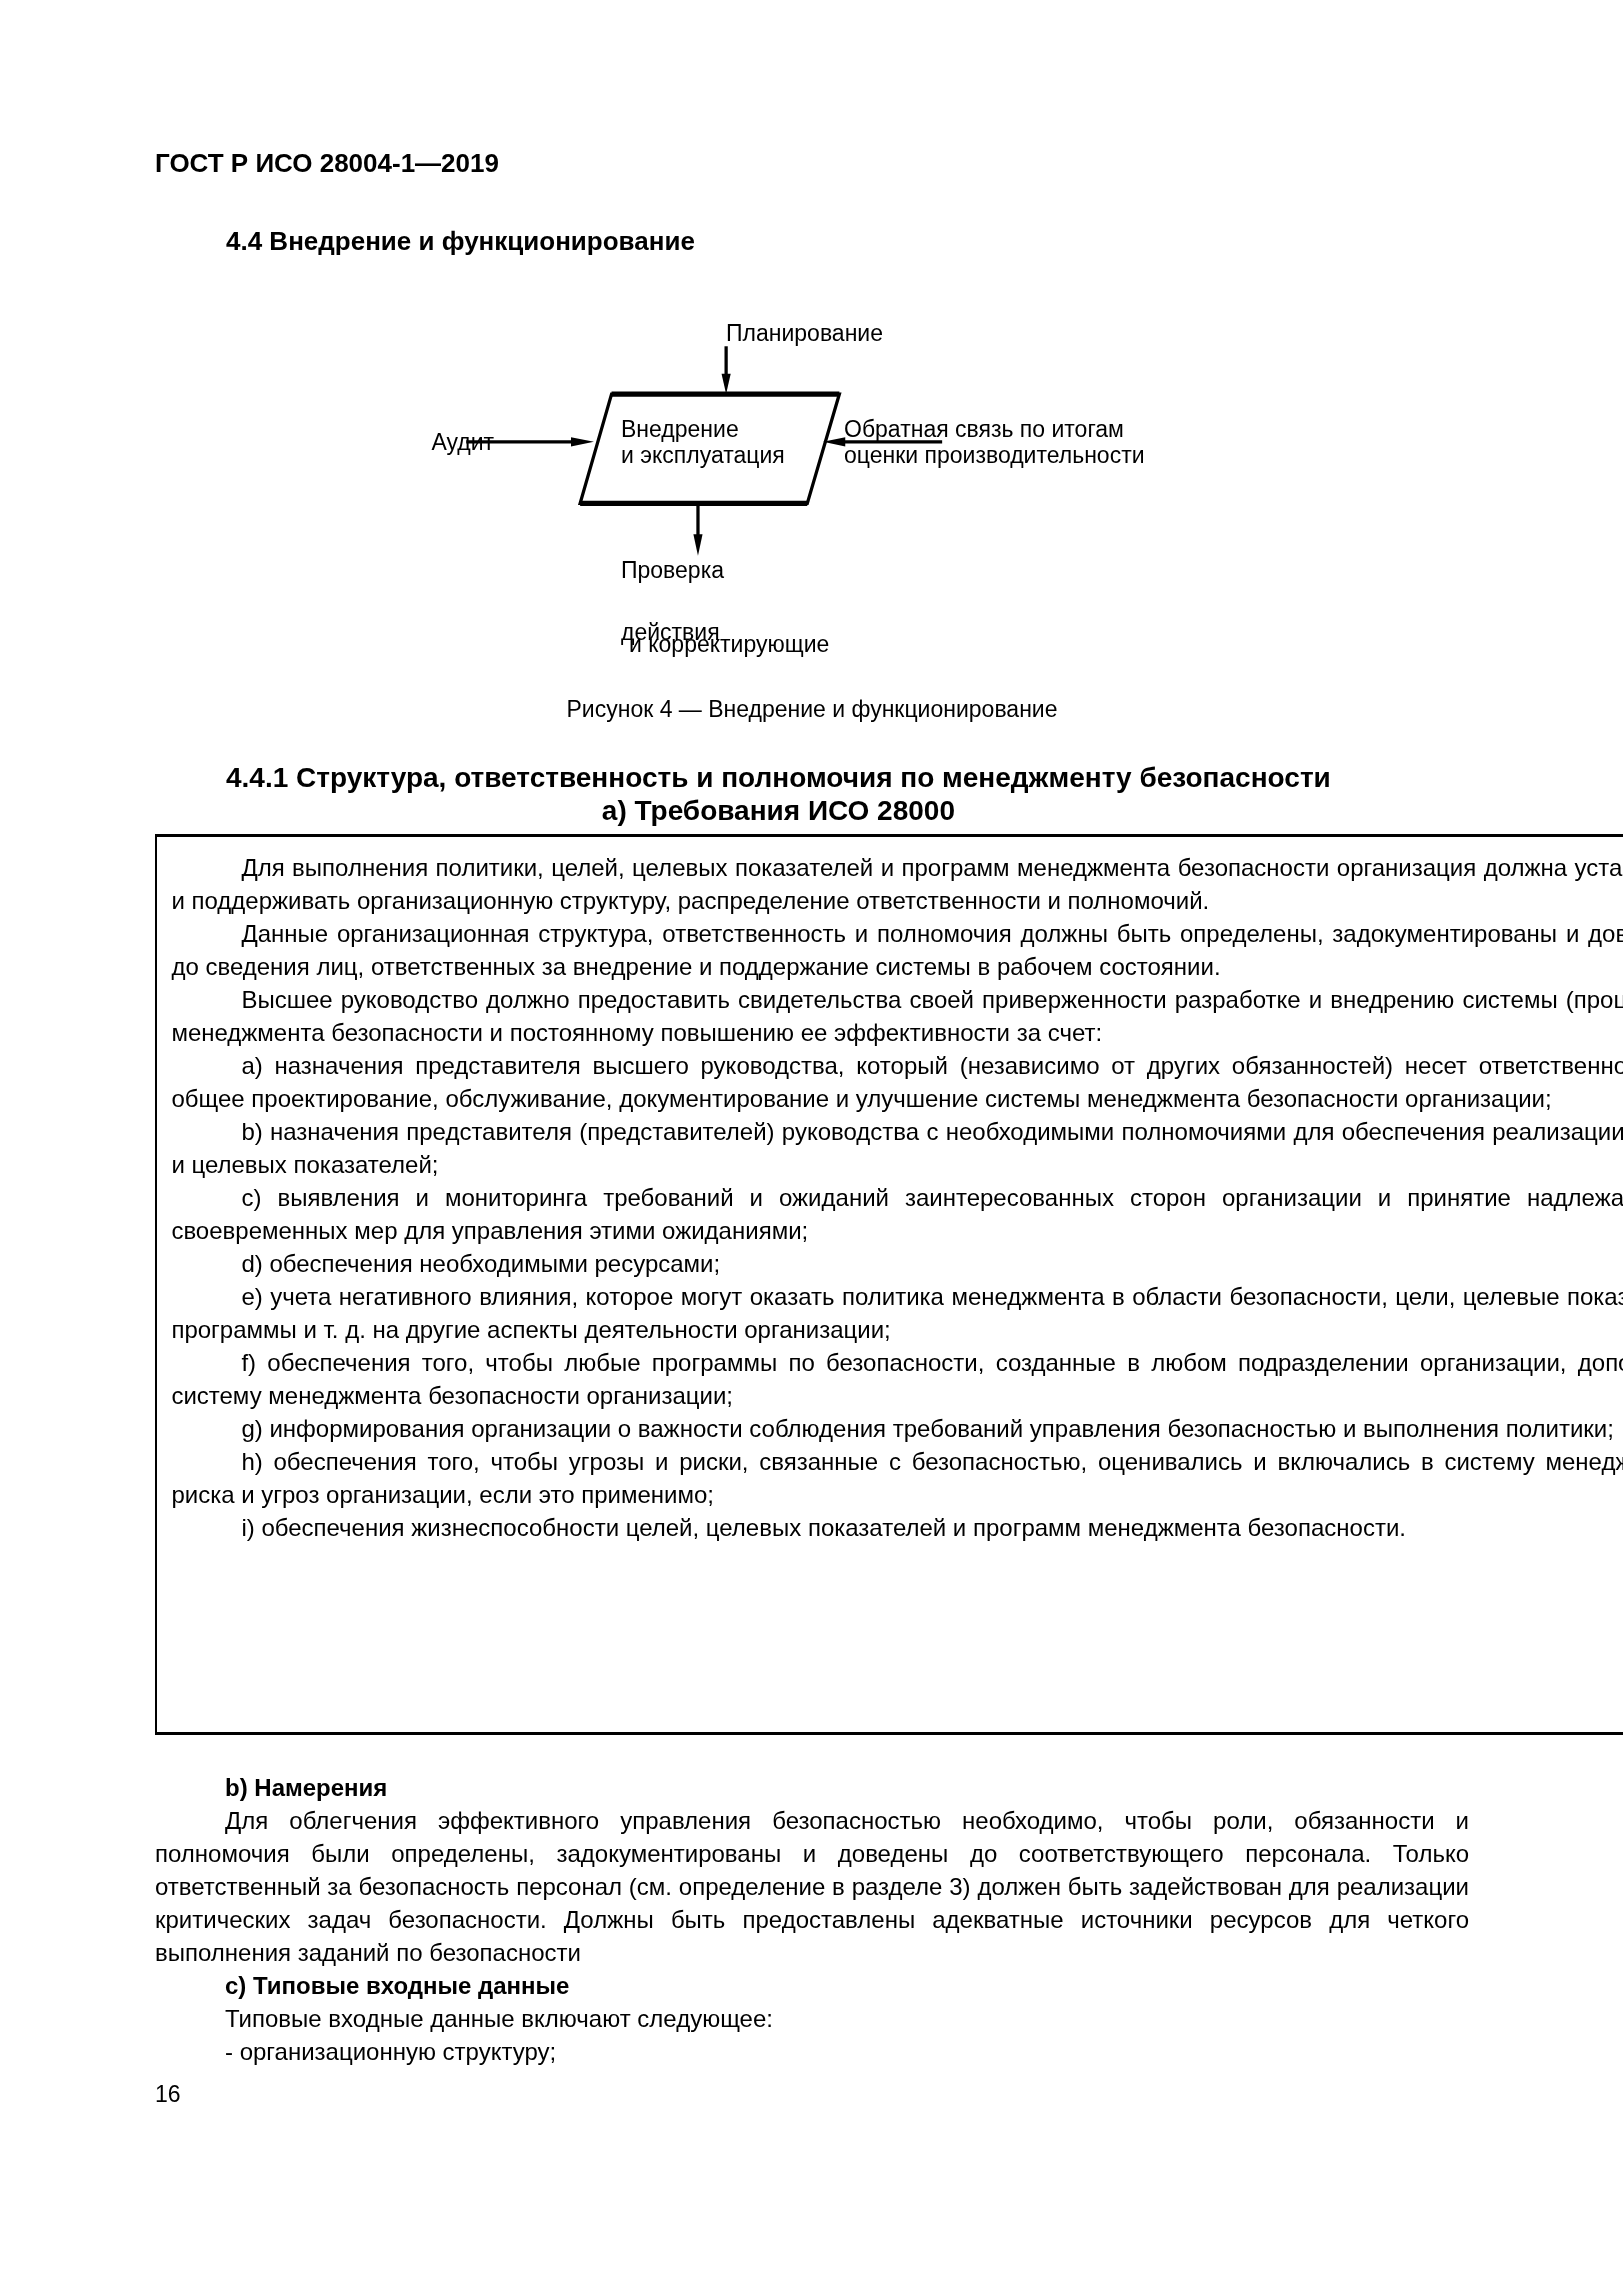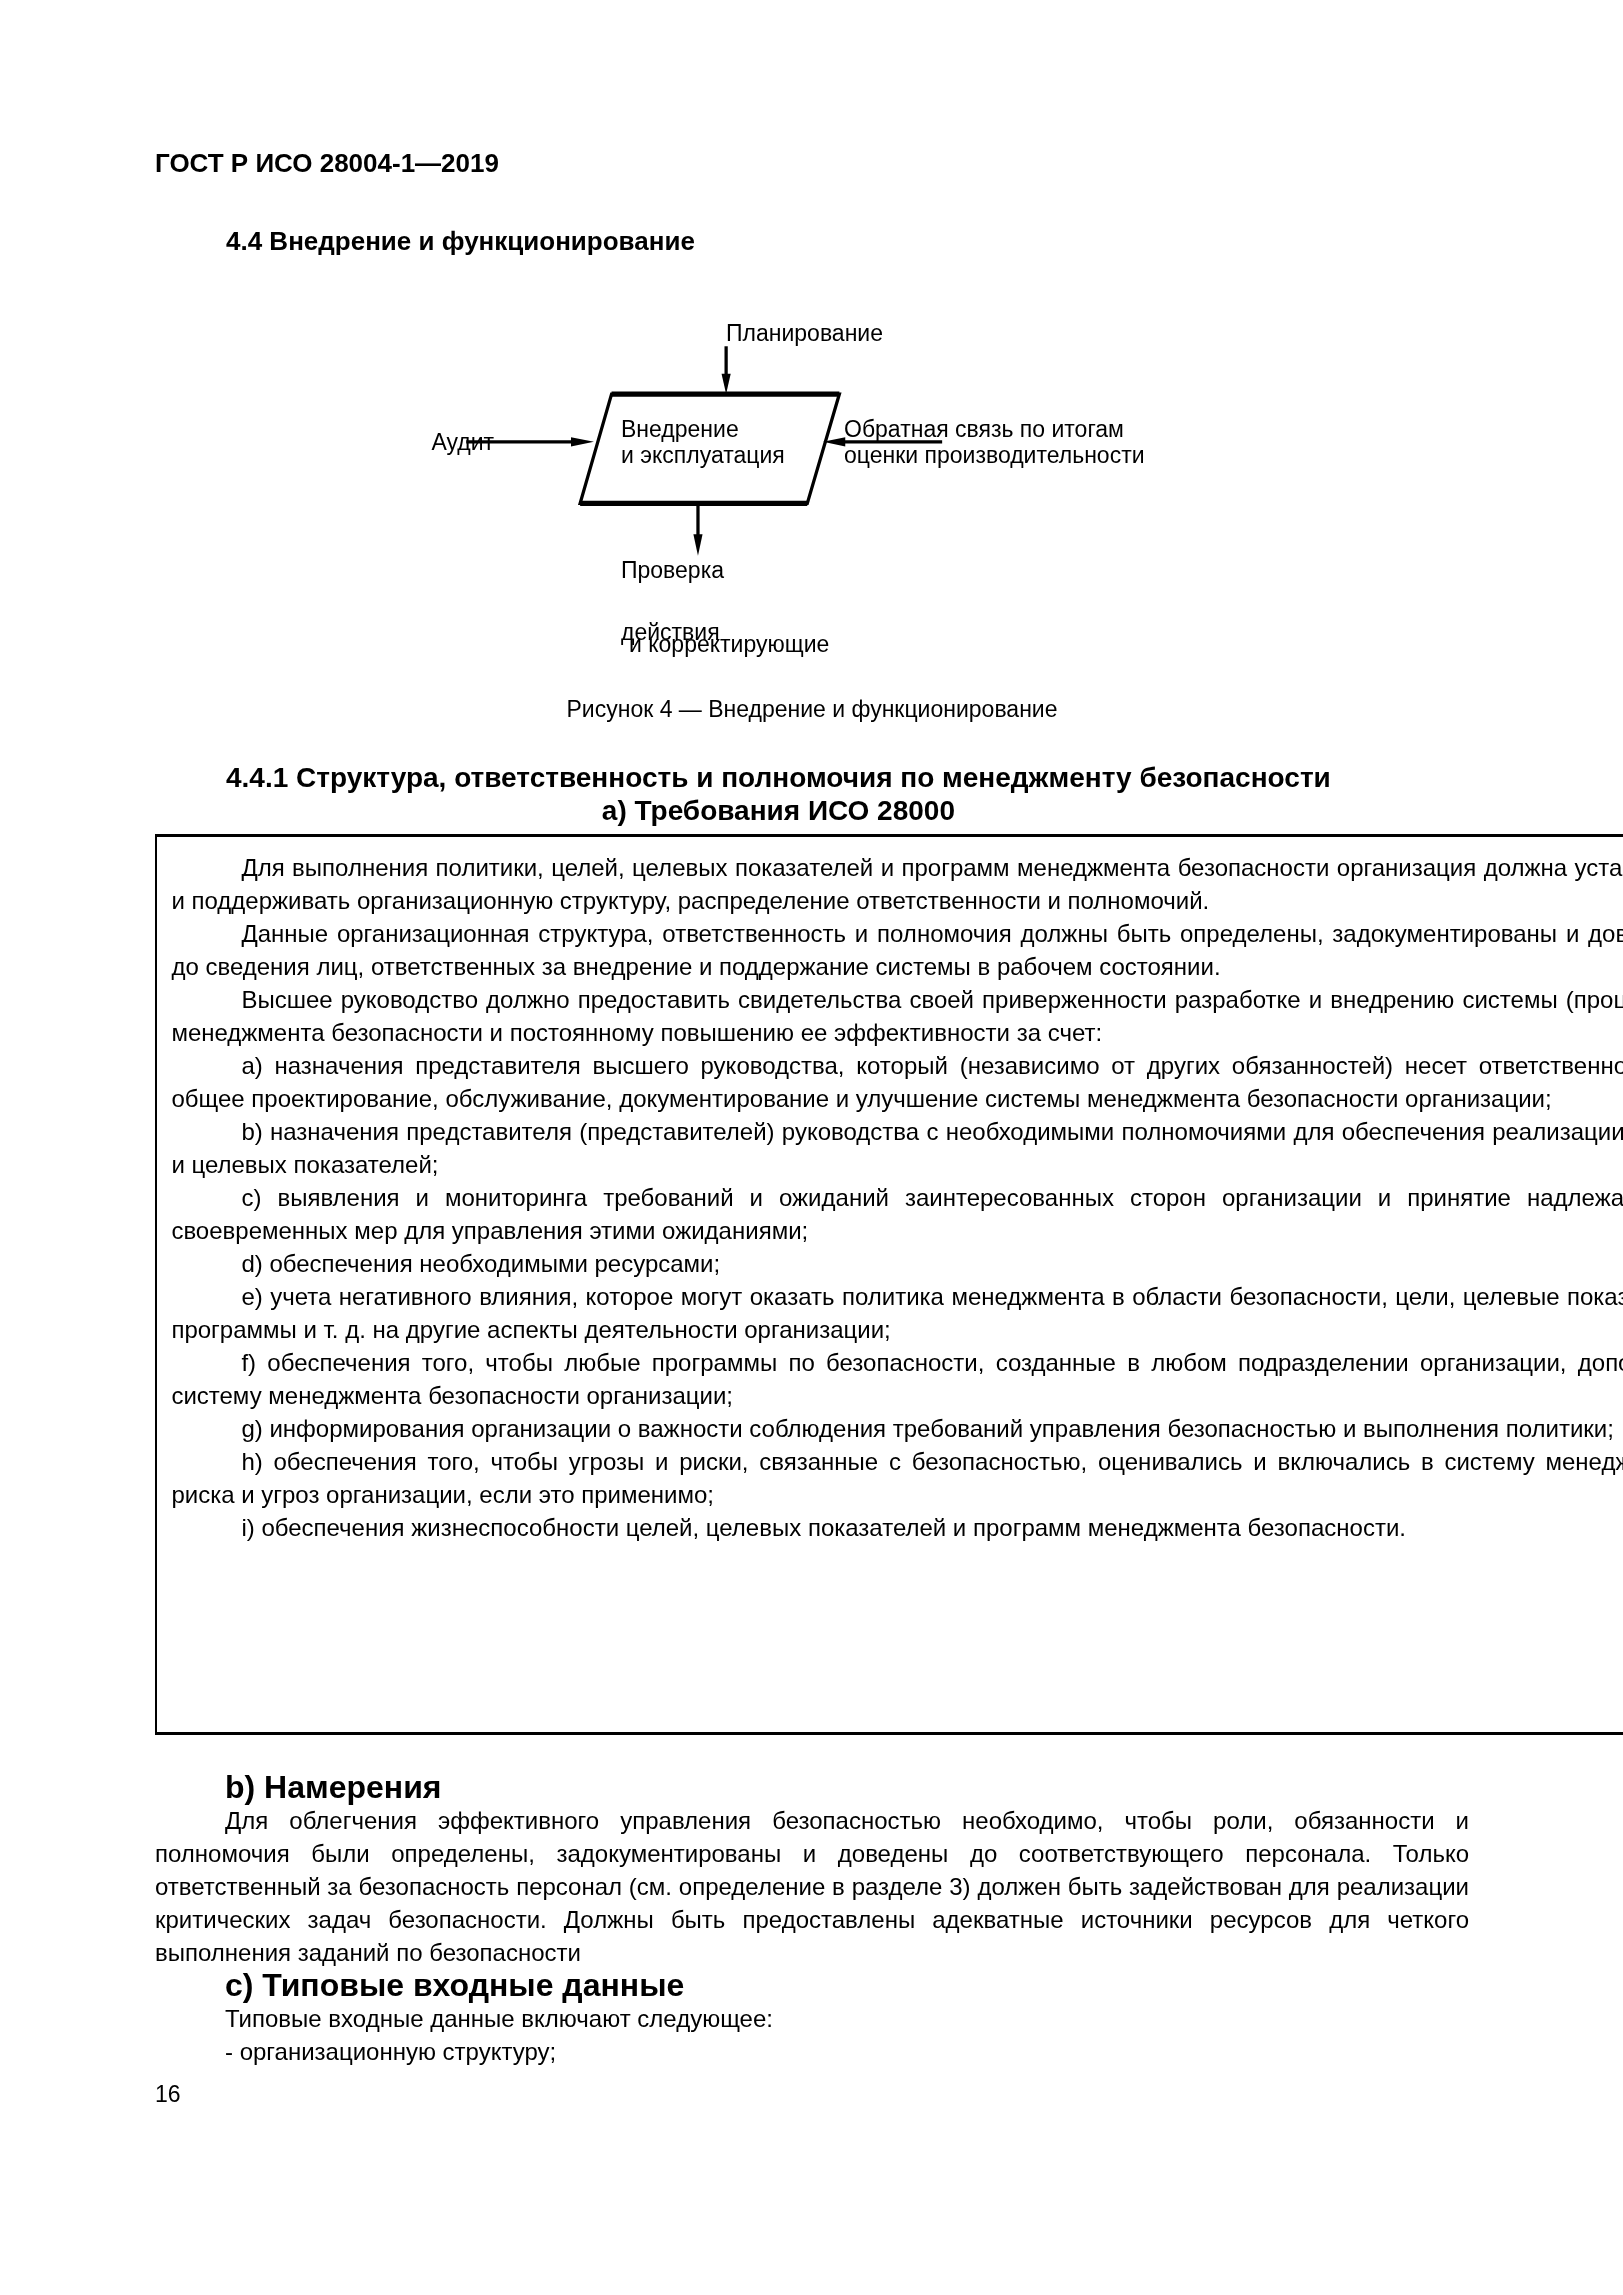--- a/index.html
+++ b/index.html
@@ -11,21 +11,21 @@
   .diagram { left: 425px; top: 295px; width: 851px; height: 367px; }
   .dlabel { position: absolute; font-size: 23px; line-height: 27px; white-space: nowrap; }
   .caption { left: 0; width: 1624px; top: 696px; text-align: center; font-size: 23px; }
   .sub-title { left: 226px; top: 761px; font-size: 28px; font-weight: bold; line-height: 33px; text-align: center; }
   .box { left: 155px; top: 834px; width: 1560px; height: 901px; border: 2px solid #000;
          border-top-width: 3.3px; border-bottom-width: 3.9px; box-sizing: border-box; }
   .box-inner { position: absolute; left: 14.4px; right: 14.4px; top: 14.4px; }
   .para { font-size: 24px; line-height: 33px; text-align: justify; text-indent: 70px; margin: 0;
           hyphens: manual; }
   .after { left: 155px; top: 1771px; width: 1314px; }
-  .sub-h { font-size: 32px; font-weight: bold; line-height: 33px; padding-left: 70px; }
+  .sub-h { font-size: 24px; font-weight: bold; line-height: 33px; padding-left: 70px; }
   .plain { font-size: 24px; line-height: 33px; padding-left: 70px; }
   .page-num { left: 155px; top: 2081px; font-size: 23px; }
 </style>
 </head>
 <body>
 
 <div class="abs hdr">ГОСТ Р ИСО 28004-1—2019</div>
 
 <div class="abs sec-title">4.4 Внедрение и функционирование</div>
 

